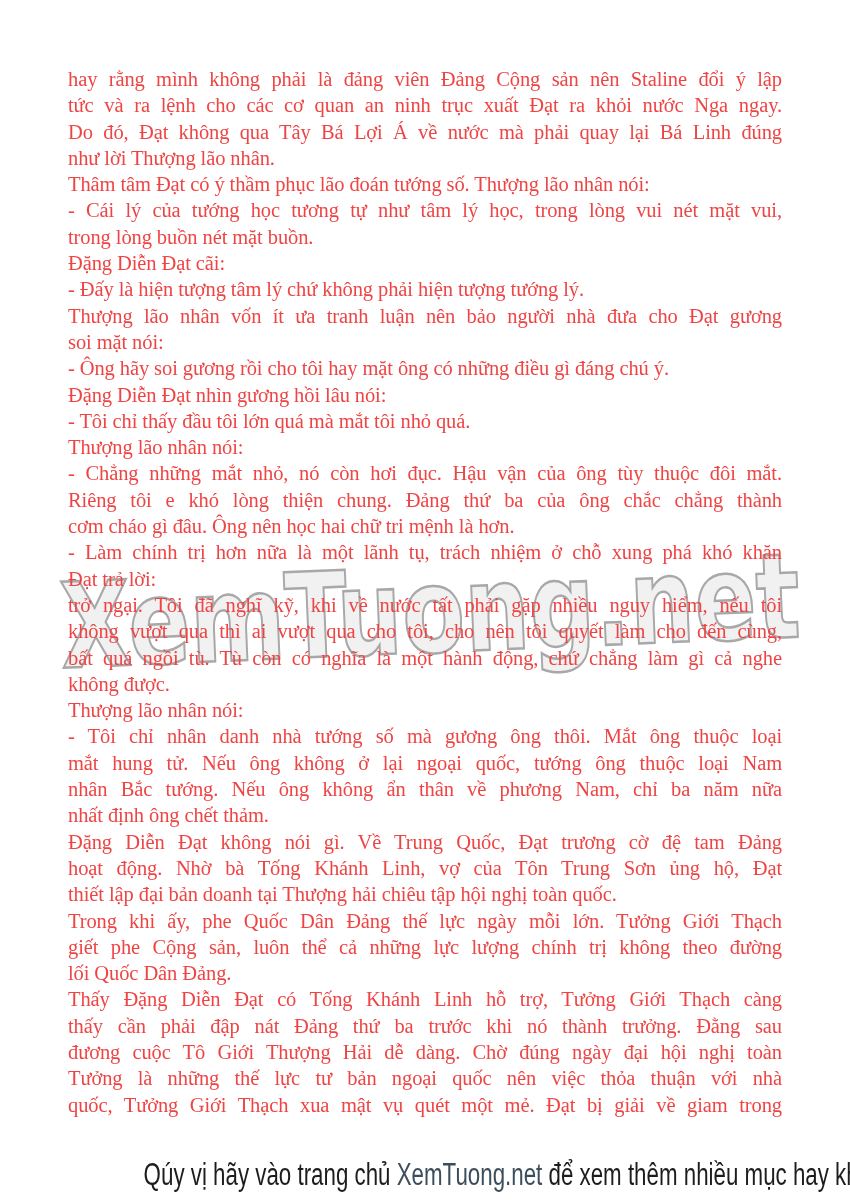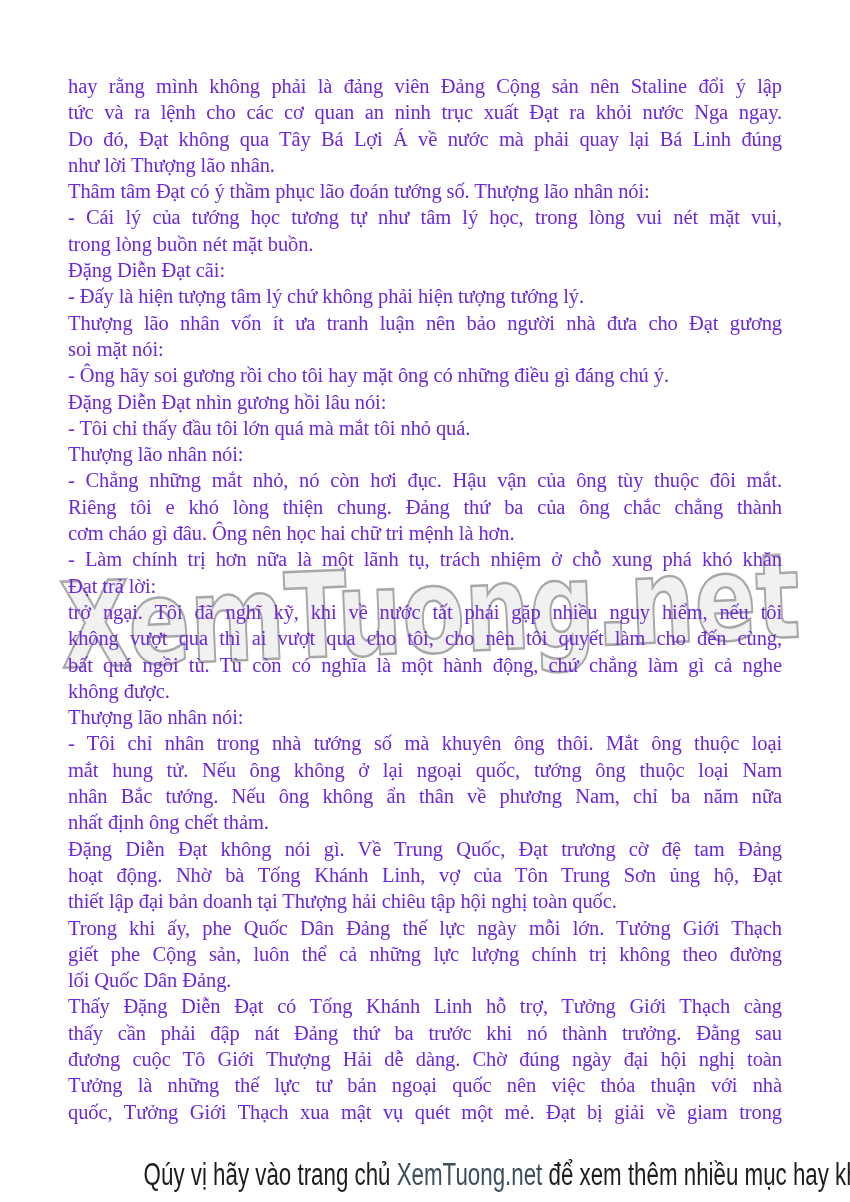--- a/index.html
+++ b/index.html
@@ -19,27 +19,27 @@
     width: 772px;
     height: 165px;
     transform: rotate(-2.4deg);
     z-index: 1;
     pointer-events: none;
   }
   
   .text-block {
     position: absolute;
     left: 68px;
-    top: 73px;
+    top: 66px;
     width: 714px;
     z-index: 2;
     font-size: 20.5px;
     line-height: 26.3px;
     letter-spacing: -0.1px;
-    color: #6d28d9;
+    color: #ef4444;
   }
   .line {
     height: 26.3px;
     overflow: hidden;
     text-align: justify;
     text-align-last: left;
     white-space: normal;
   }
   .line.j { text-align-last: justify; }
   .line.j::after {
@@ -102,21 +102,21 @@
       <div class="line j">- Chẳng những mắt nhỏ, nó còn hơi đục. Hậu vận của ông tùy thuộc đôi mắt.</div>
       <div class="line j">Riêng tôi e khó lòng thiện chung. Đảng thứ ba của ông chắc chẳng thành</div>
       <div class="line">cơm cháo gì đâu. Ông nên học hai chữ tri mệnh là hơn.</div>
       <div class="line j">- Làm chính trị hơn nữa là một lãnh tụ, trách nhiệm ở chỗ xung phá khó khăn</div>
       <div class="line">Đạt trả lời:</div>
       <div class="line j">trở ngại. Tôi đã nghĩ kỹ, khi về nước tất phải gặp nhiều nguy hiểm, nếu tôi</div>
       <div class="line j">không vượt qua thì ai vượt qua cho tôi, cho nên tôi quyết làm cho đến cùng,</div>
       <div class="line j">bất quá ngồi tù. Tù còn có nghĩa là một hành động, chứ chẳng làm gì cả nghe</div>
       <div class="line">không được.</div>
       <div class="line">Thượng lão nhân nói:</div>
-      <div class="line j">- Tôi chỉ nhân trong nhà tướng số mà khuyên ông thôi. Mắt ông thuộc loại</div>
+      <div class="line j">- Tôi chỉ nhân danh nhà tướng số mà gương ông thôi. Mắt ông thuộc loại</div>
       <div class="line j">mắt hung tử. Nếu ông không ở lại ngoại quốc, tướng ông thuộc loại Nam</div>
       <div class="line j">nhân Bắc tướng. Nếu ông không ẩn thân về phương Nam, chỉ ba năm nữa</div>
       <div class="line">nhất định ông chết thảm.</div>
       <div class="line j">Đặng Diễn Đạt không nói gì. Về Trung Quốc, Đạt trương cờ đệ tam Đảng</div>
       <div class="line j">hoạt động. Nhờ bà Tống Khánh Linh, vợ của Tôn Trung Sơn ủng hộ, Đạt</div>
       <div class="line">thiết lập đại bản doanh tại Thượng hải chiêu tập hội nghị toàn quốc.</div>
       <div class="line j">Trong khi ấy, phe Quốc Dân Đảng thế lực ngày mỗi lớn. Tưởng Giới Thạch</div>
       <div class="line j">giết phe Cộng sản, luôn thể cả những lực lượng chính trị không theo đường</div>
       <div class="line">lối Quốc Dân Đảng.</div>
       <div class="line j">Thấy Đặng Diễn Đạt có Tống Khánh Linh hỗ trợ, Tưởng Giới Thạch càng</div>

